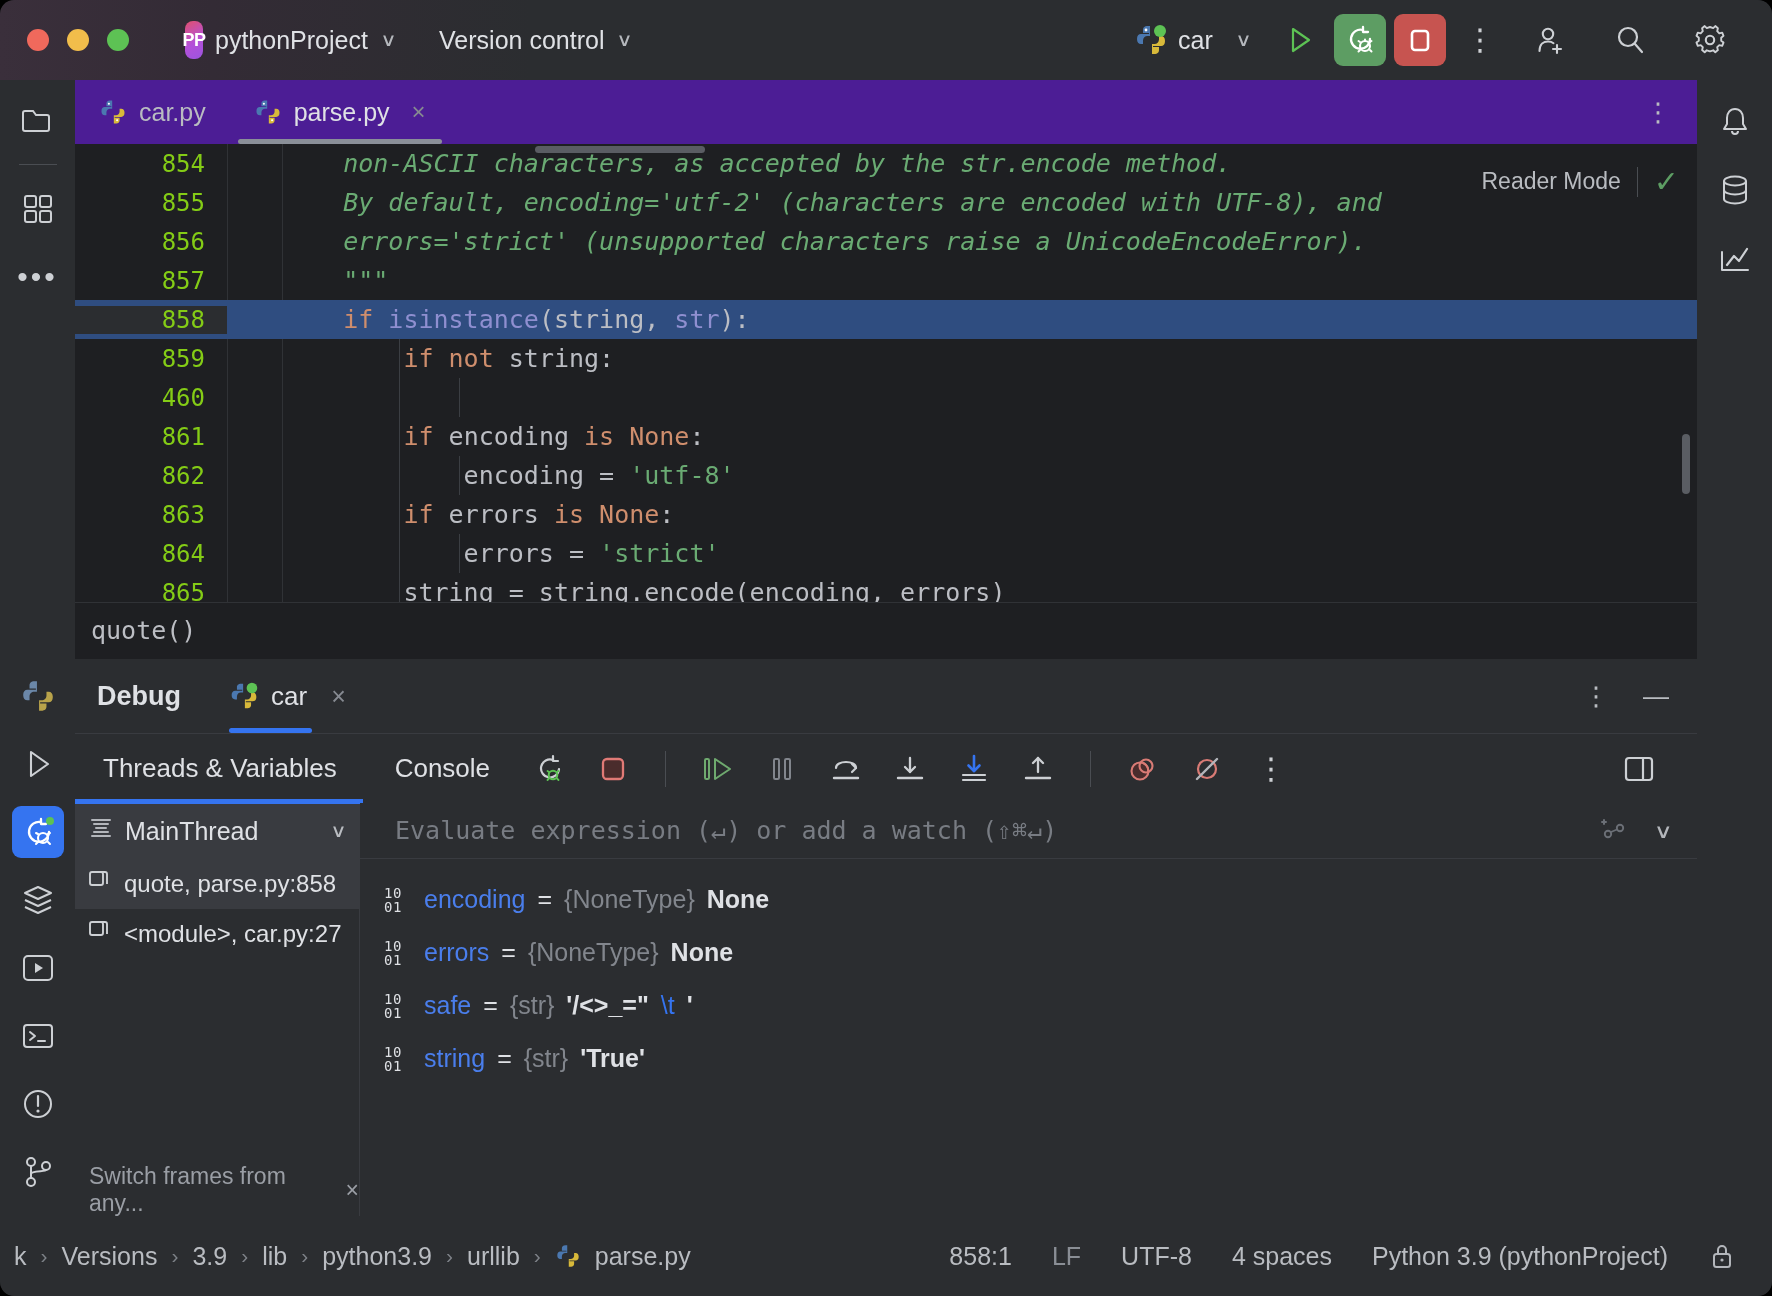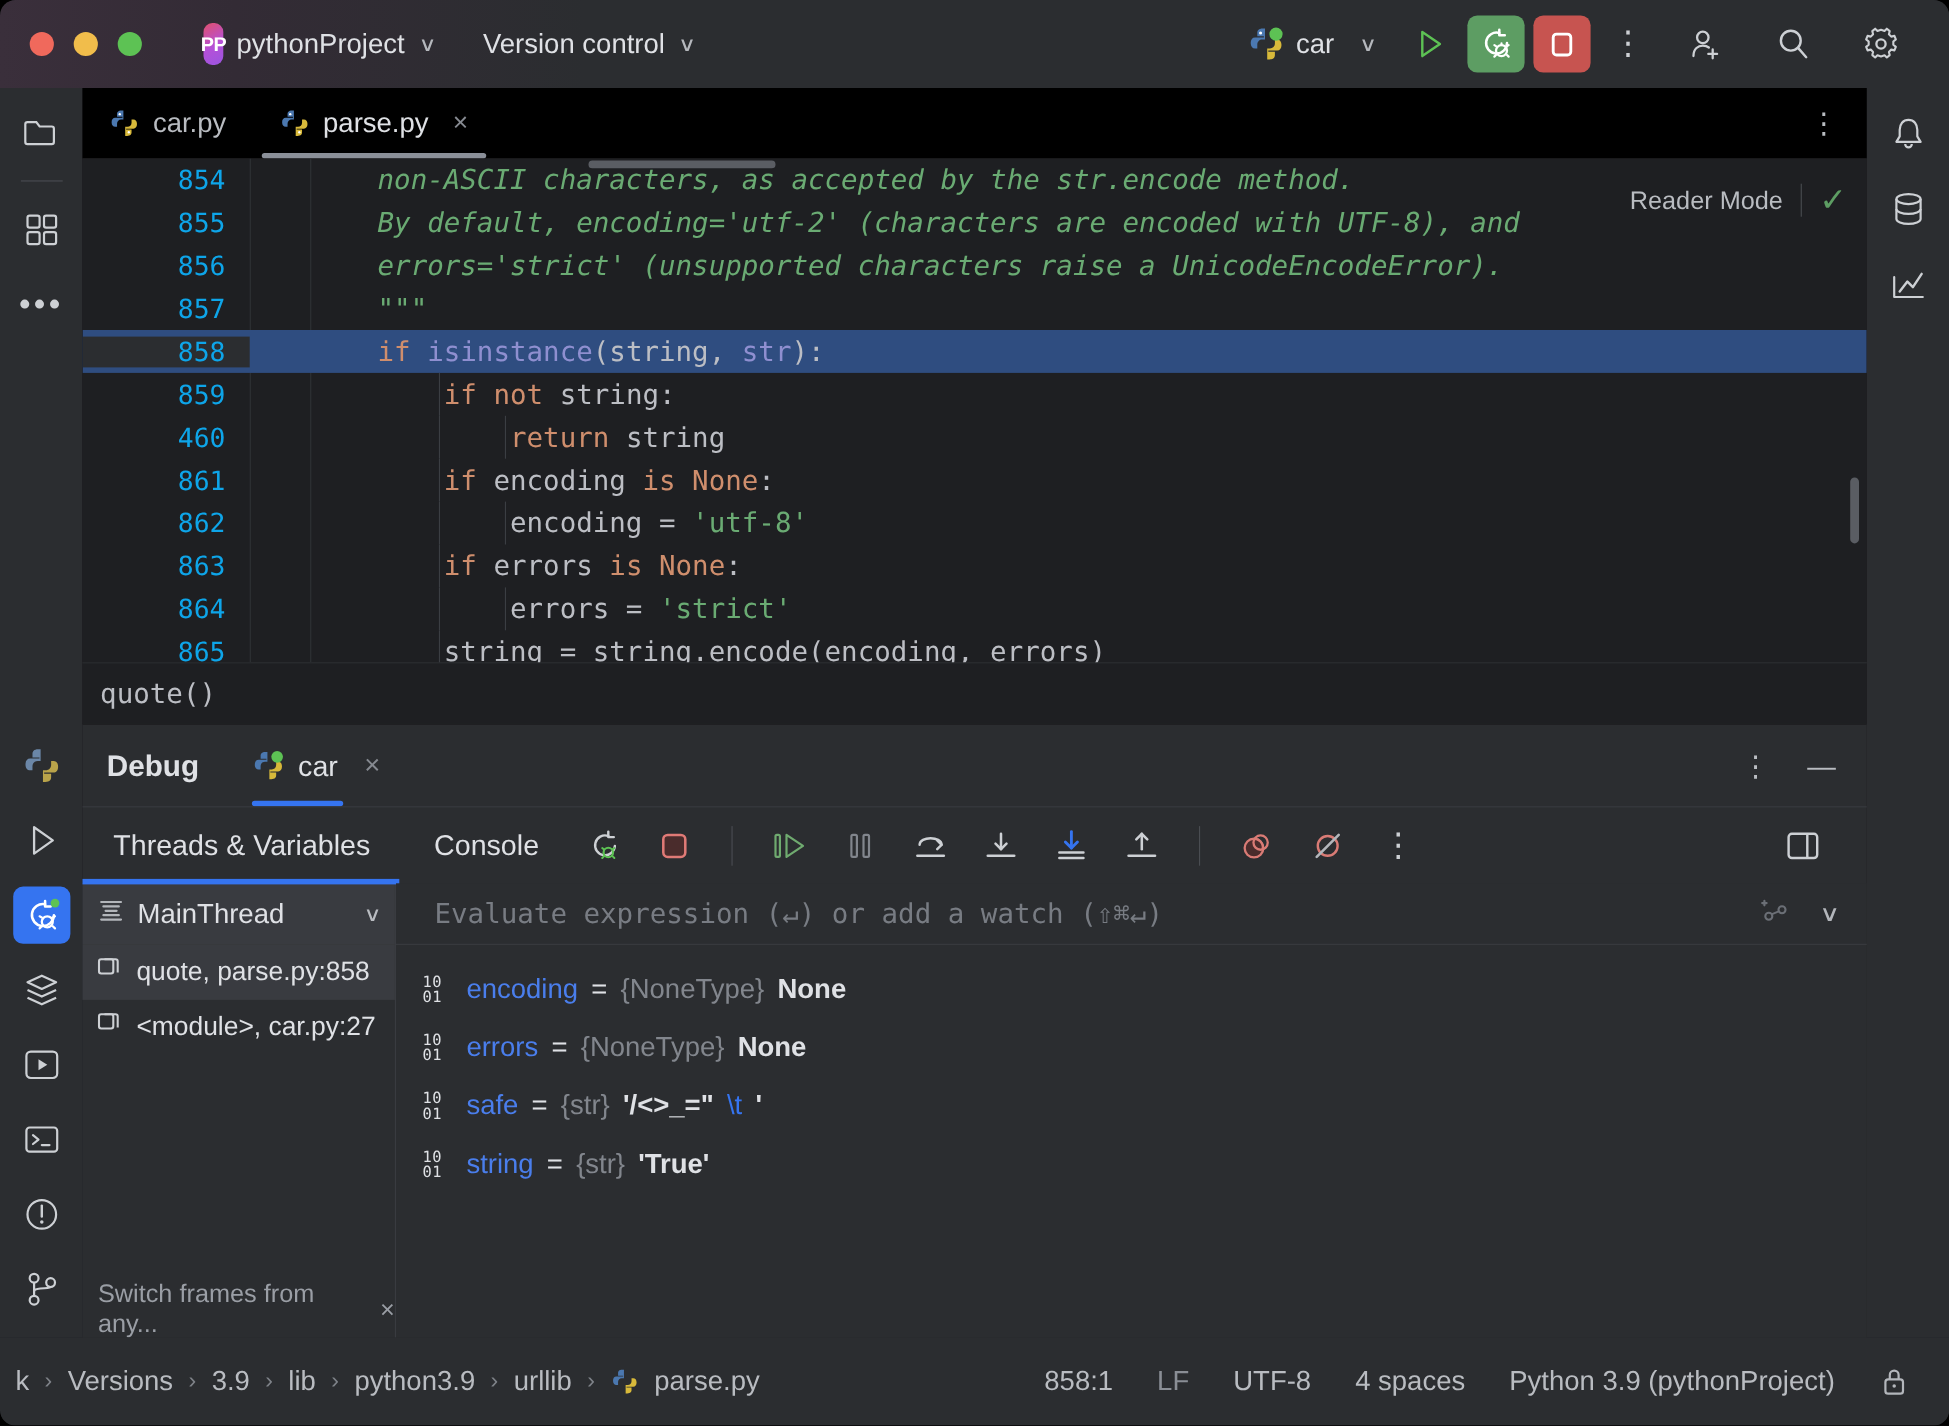--- a/index.html
+++ b/index.html
@@ -90,21 +90,21 @@
   
   .main {
     position: absolute; left: 75px; top: 80px;
     width: 1622px; height: 1136px;
     background: #1e1f22;
     display: flex; flex-direction: column;
   }
 
   
   .tabbar {
-    height: 64px; background: #000000; display: flex; align-items: stretch;
+    height: 64px; background: #4c1d95; display: flex; align-items: stretch;
     position: relative; flex: 0 0 64px;
   }
   .etab {
     display: flex; align-items: center; gap: 12px; padding: 0 24px;
     color: #b9bcc1; font-size: 25px; position: relative;
   }
   .etab.active { color: #dfe1e5; }
   .etab.active::after {
     content: ""; position: absolute; left: 8px; right: 8px; bottom: 0; height: 5px;
     background: #8a8f98; border-radius: 3px;
@@ -132,21 +132,21 @@
     background: #303236;
   }
   .code-rows { position: absolute; left: 0; top: 0; right: 0; }
   .crow {
     height: 39px; display: flex; align-items: center; position: relative;
   }
   .crow.hl { background: #2f4d80; }
   .crow.hl .lnum { background: #2b2d30; }
   .lnum {
     width: 152px; text-align: right; padding-right: 22px;
-    color: #0ea5e9; font-size: 24px;
+    color: #84cc16; font-size: 24px;
     font-family: "DejaVu Sans Mono", monospace;
   }
   .ctext {
     padding-left: 56px;
     font-family: "DejaVu Sans Mono", monospace;
     font-size: 25px; white-space: pre; color: #bcbec4;
   }
   .cm { color: #6aab73; font-style: italic; }
   .kw { color: #cf8e6d; }
   .fn { color: #8f8fd0; }
@@ -522,21 +522,20 @@
             <div class="lnum">858</div>
             <div class="ctext" style="padding-left: 56px;"><span class="kw">    if </span><span class="fn">isinstance</span><span class="id">(string, </span><span class="fn">str</span><span class="id">):</span></div>
           </div>
           <div class="crow">
             <div class="lnum">859</div>
             <div class="ctext" style="padding-left: 56px;"><span class="kw">        if not </span><span class="id">string:</span></div>
             <div class="guide" style="left: 324.2px;"></div>
           </div>
           <div class="crow">
             <div class="lnum">460</div>
-            <div class="ctext" style="padding-left: 56px;"><span class="kw">            return </span><span class="id">string</span></div>
             <div class="guide" style="left: 324.2px;"></div>
             <div class="guide" style="left: 384.4px;"></div>
           </div>
           <div class="crow">
             <div class="lnum">861</div>
             <div class="ctext" style="padding-left: 56px;"><span class="kw">        if </span><span class="id">encoding </span><span class="kw">is None</span><span class="id">:</span></div>
             <div class="guide" style="left: 324.2px;"></div>
           </div>
           <div class="crow">
             <div class="lnum">862</div>

